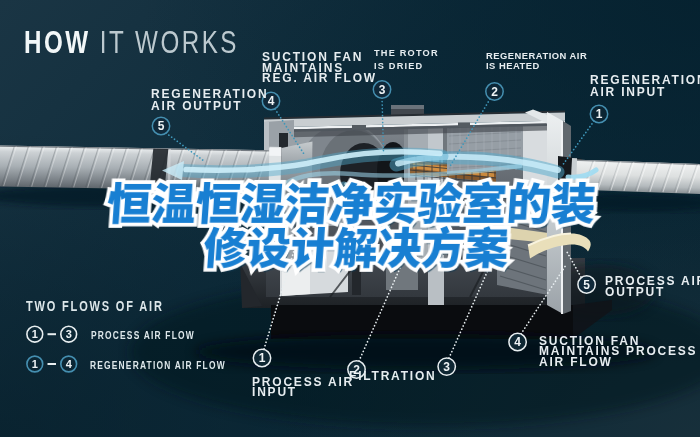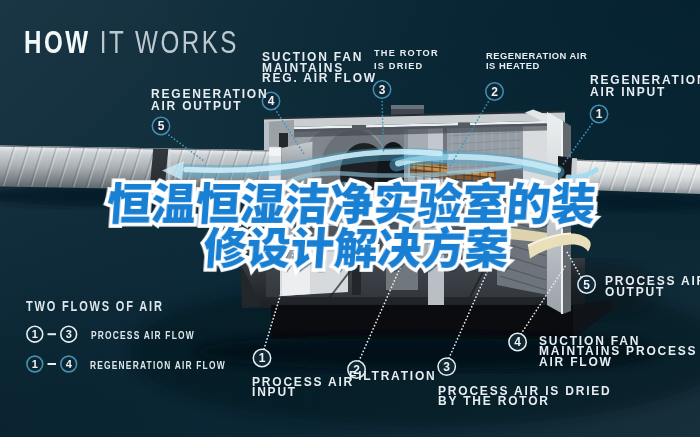--- a/index.html
+++ b/index.html
@@ -535,19 +535,18 @@
 </svg>
 
 <div class="hiw">HOW <span class="lt">IT WORKS</span></div>
 <div class="lbl" style="left:151px;top:87.5px;">REGENERATION<br>AIR OUTPUT</div>
 <div class="lbl" style="left:262px;top:52px;line-height:10.7px;">SUCTION FAN<br>MAINTAINS<br>REG. AIR FLOW</div>
 <div class="lbl" style="left:374px;top:47px;font-size:9.2px;letter-spacing:1.2px;">THE ROTOR<br>IS DRIED</div>
 <div class="lbl" style="left:486px;top:51px;font-size:9.4px;letter-spacing:0.5px;line-height:10.4px;">REGENERATION AIR<br>IS HEATED</div>
 <div class="lbl" style="left:590px;top:73.5px;">REGENERATION<br>AIR INPUT</div>
 <div class="lbl" style="left:252px;top:376.5px;line-height:10.5px;">PROCESS AIR<br>INPUT</div>
 <div class="lbl" style="left:349px;top:370px;">FILTRATION</div>
-<div class="lbl" style="left:438px;top:385.5px;line-height:10.5px;">PROCESS AIR IS DRIED<br>BY THE ROTOR</div>
 <div class="lbl" style="left:539px;top:335.5px;line-height:10.5px;">SUCTION FAN<br>MAINTAINS PROCESS<br>AIR FLOW</div>
 <div class="lbl" style="left:605px;top:276px;line-height:10.5px;">PROCESS AIR<br>OUTPUT</div>
 <div class="tfa">TWO FLOWS OF AIR</div>
 <div class="leg" style="left:91px;top:328.5px;">PROCESS AIR FLOW</div>
 <div class="leg" style="left:90px;top:358.5px;">REGENERATION AIR FLOW</div>
 </div>
 
 </body></html>

